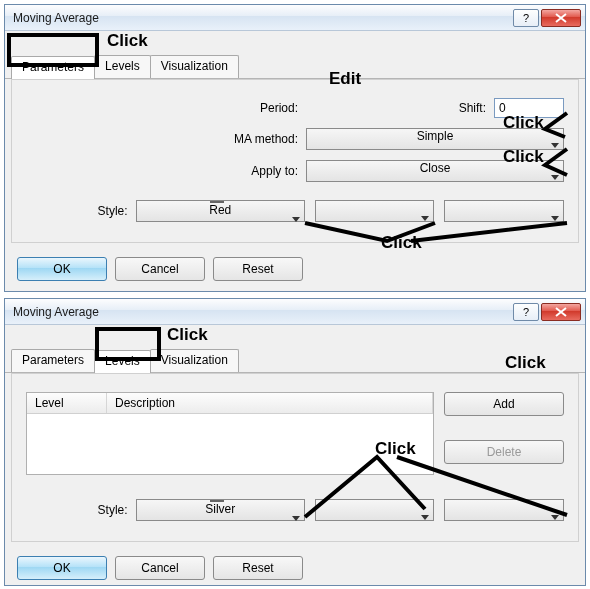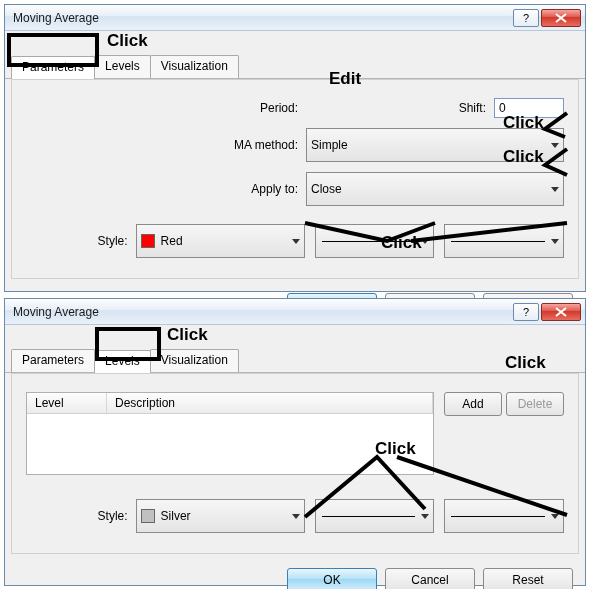--- a/index.html
+++ b/index.html
@@ -93,26 +93,27 @@
     font-family: inherit;
     font-size: 12px;
   }
   .textbox.sel { background: #fff; }
   .textbox.sel span.selected {
     background: #3399ff; color: #fff; padding: 0 1px;
   }
   .combo {
     display: flex;
     align-items: center;
-    height: 34px;
+    height: 22px;
     border: 1px solid #8a8a8a;
     background: linear-gradient(#f6f6f6,#e4e4e4);
     padding: 0 4px;
     cursor: pointer;
     position: relative;
+    flex-direction: column;
   }
   .combo .arrow {
     margin-left: auto;
     width: 0; height: 0;
     border-left: 4px solid transparent;
     border-right: 4px solid transparent;
     border-top: 5px solid #333;
   }
   .swatch {
     width: 14px; height: 14px;
@@ -121,21 +122,20 @@
     display: inline-block;
   }
   .linepreview {
     flex: 1;
     height: 0;
     border-top: 1px solid #000;
     margin: 0 6px 0 2px;
   }
   .btnrow {
     display: flex;
-    justify-content: flex-end;
     gap: 8px;
     padding: 8px 12px 10px 12px;
   }
   .btn-std {
     width: 90px; height: 24px;
     border: 1px solid #8a8a8a;
     border-radius: 3px;
     background: linear-gradient(#f8f8f8,#e5e5e5);
     cursor: pointer;
     font-family: inherit; font-size: 12px;
@@ -159,21 +159,21 @@
   .listhead {
     display: flex;
     background: linear-gradient(#fdfdfd,#ececec);
     border-bottom: 1px solid #d0d0d0;
   }
   .listhead .col {
     padding: 3px 8px;
     border-right: 1px solid #d6d6d6;
   }
   .sidebtns {
-    display: flex; flex-direction: row; gap: 4px;
+    display: flex; flex-direction: column; gap: 24px;
     width: 120px;
   }
   
   .anno {
     position: absolute;
     font-family: "Verdana", sans-serif;
     font-weight: bold;
     font-size: 17px;
     color: #000;
     pointer-events: none;

